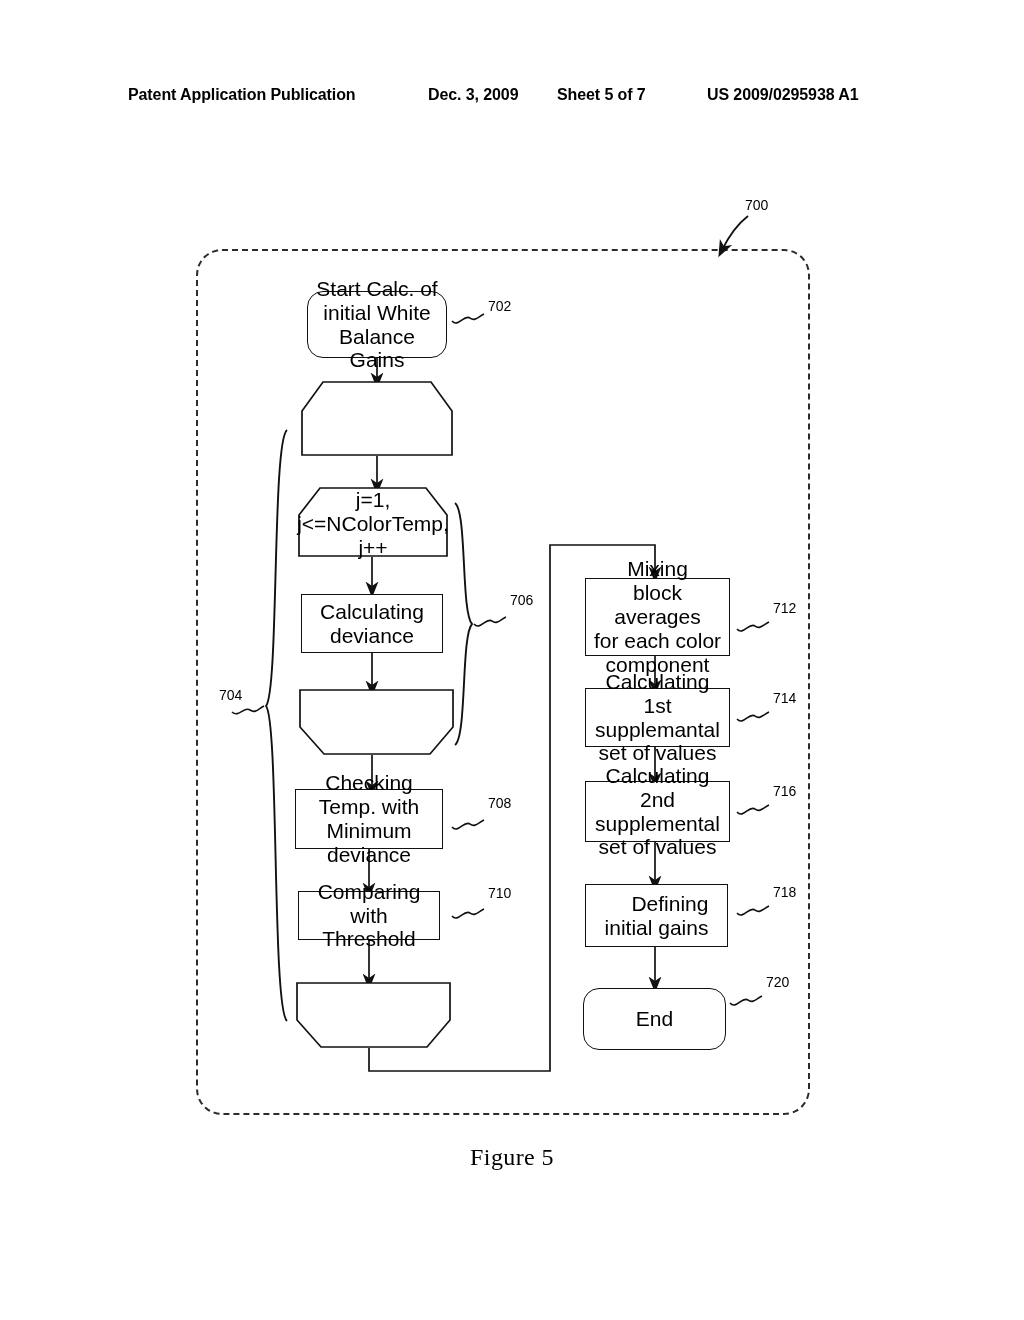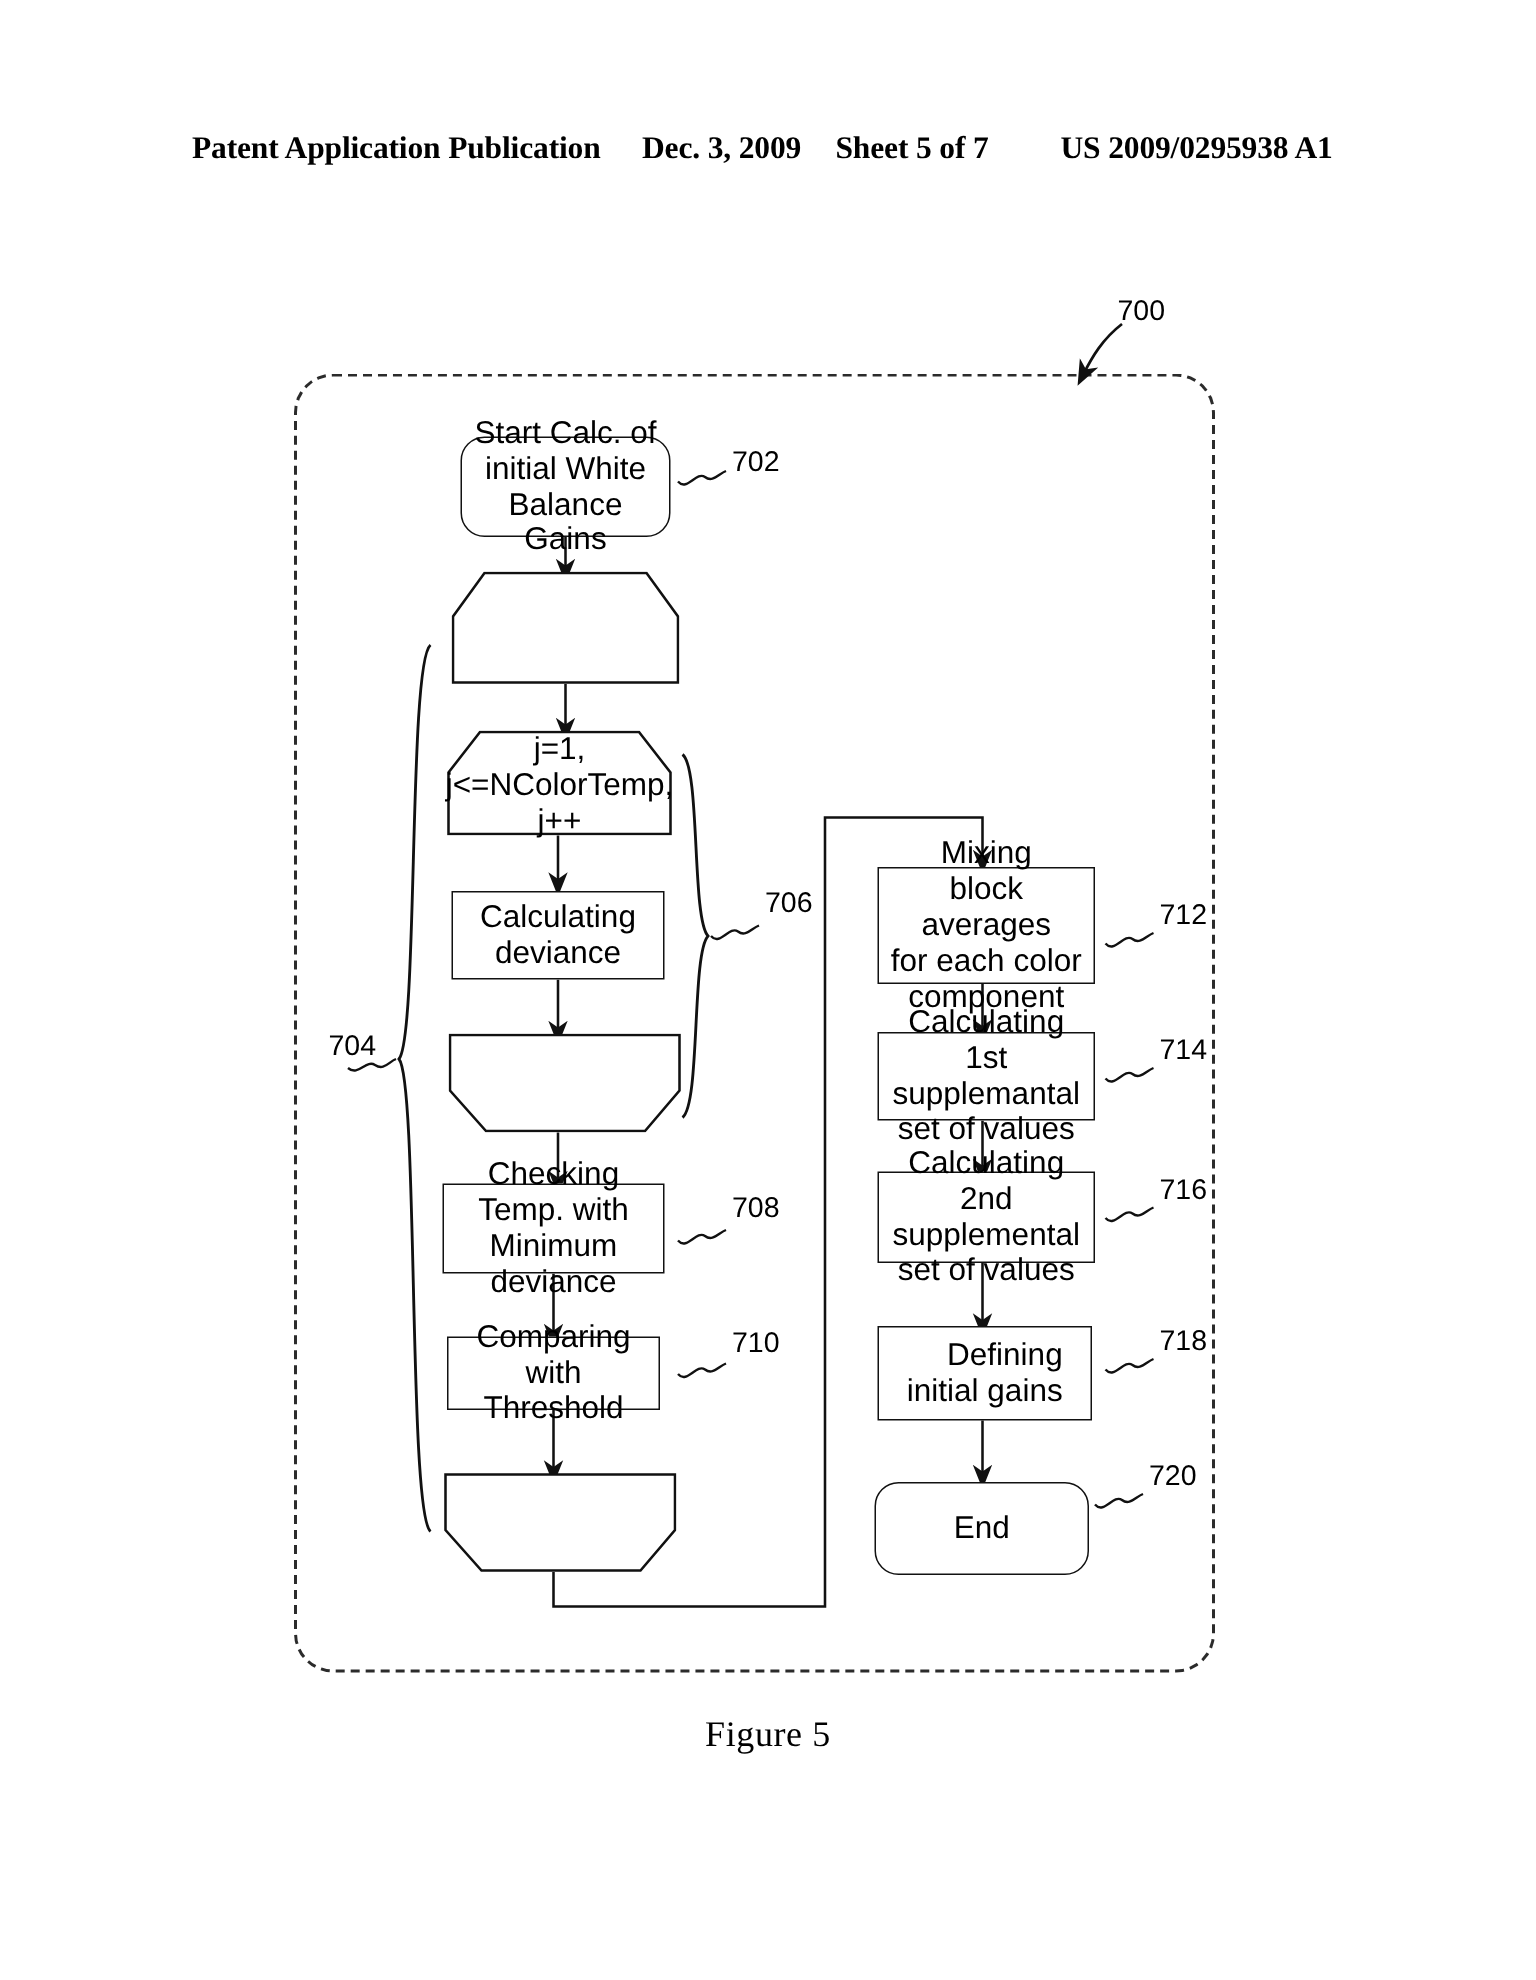--- a/index.html
+++ b/index.html
@@ -17,23 +17,23 @@
     overflow: hidden;
   }
 
   
   #page-header {
     position: absolute;
     left: 0;
     top: 86px;
     width: 980px;
     height: 30px;
-    font-family: Liberation Serif, serif;
+    font-family: Liberation Sans, sans-serif;
     font-weight: bold;
-    font-size: 21px;
+    font-size: 16px;
     letter-spacing: -0.1px;
     white-space: nowrap;
   }
   #page-header .hdr-pub   { position: absolute; left: 128px;  top: 0; }
   #page-header .hdr-date  { position: absolute; left: 428px;  top: 0; }
   #page-header .hdr-sheet { position: absolute; left: 557px;  top: 0; }
   #page-header .hdr-num   { position: absolute; left: 707px;  top: 0; }
 
   
   #figure-caption {
@@ -102,21 +102,21 @@
   .node .label {
     position: relative;
     z-index: 2;
     padding: 0 4px;
   }
   .node.trap-start .label { transform: translateY(2px); }
 
   
   .ref {
     position: absolute;
-    font-size: 19px;
+    font-size: 14px;
     font-family: "Liberation Sans", sans-serif;
     color: #000;
     white-space: nowrap;
   }
 </style>
 </head>
 <body>
 
 <div id="page-header">
   <span class="hdr-pub">Patent Application Publication</span>

